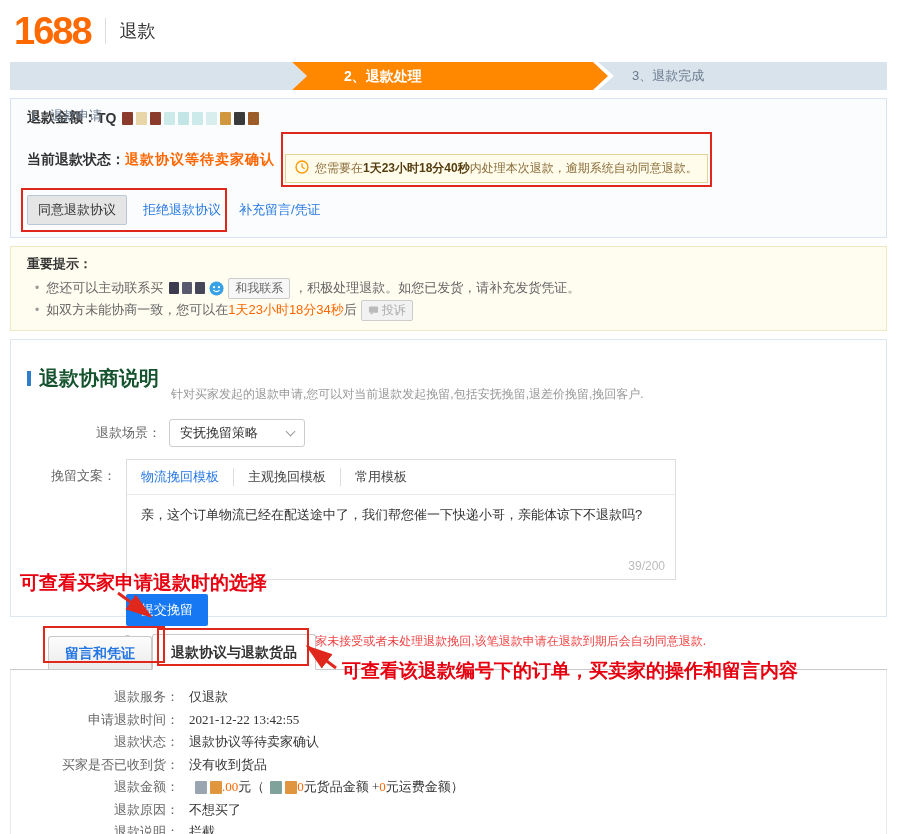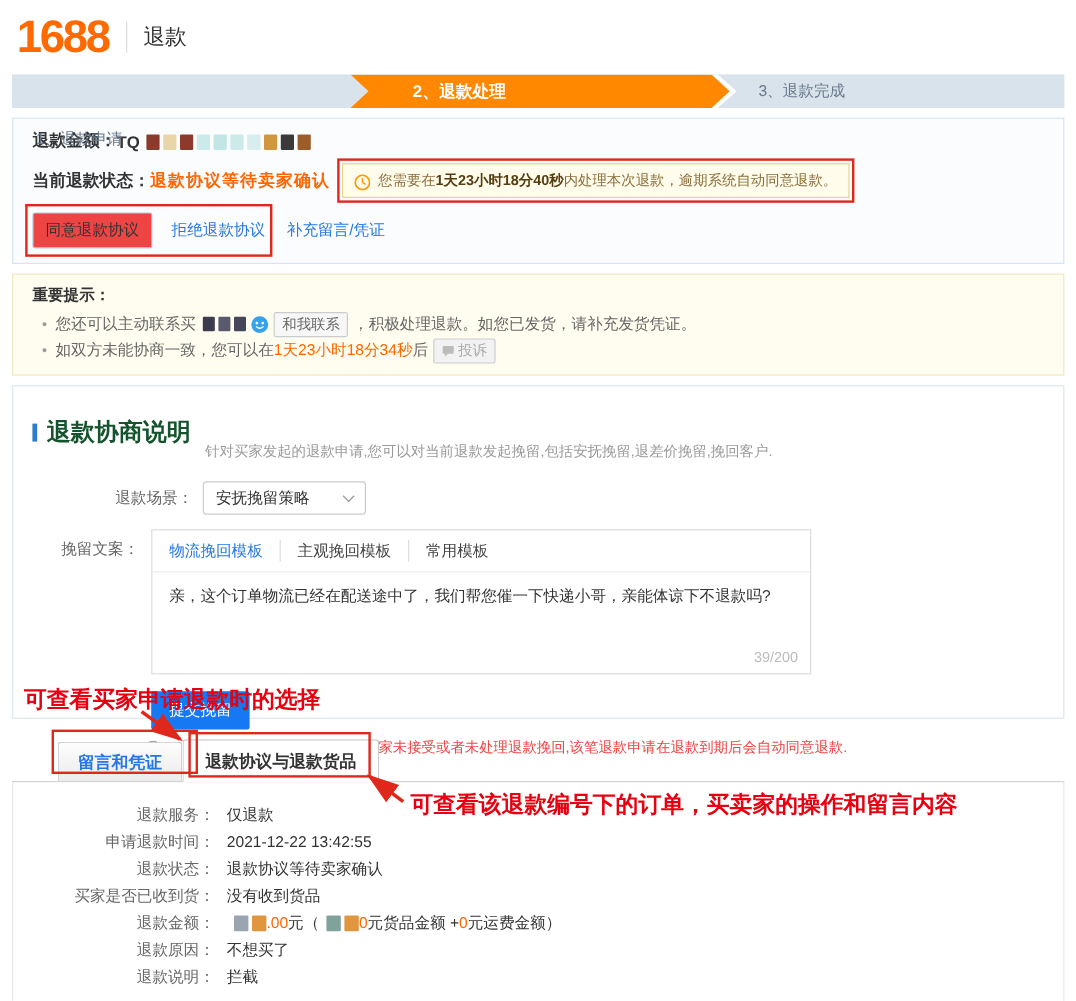--- a/index.html
+++ b/index.html
@@ -32,27 +32,27 @@
   .info-panel { margin-top:8px; border:1px solid #d8e5f0; background:#fafcfe; padding:10px 16px 12px; }
   .info-row1 { display:flex; align-items:center; font-size:14px; font-weight:bold; color:#333; }
   .censor-row { display:inline-flex; gap:3px; margin-left:6px; align-items:center; }
   .censor-row .censor-block { display:inline-block; width:11px; height:13px; border-radius:1px; }
   .info-row2 { margin-top:9px; display:flex; align-items:center; }
   .lbl-bold { font-size:14px; font-weight:bold; color:#333; }
   .status-orange { font-size:14px; font-weight:bold; color:#ff6600; letter-spacing:1px; }
   .notice-wrap { position:relative; margin-left:10px; }
   .red-frame { position:absolute; border:2px solid #e0271b; pointer-events:none; z-index:8; }
   .notice-frame { inset:-4px; }
-  .notice-box { display:flex; align-items:flex-end; gap:6px; background:#fffceb; border:1px solid #e3d493;
-    padding:5px 9px; font-size:12px; color:#8a6d3b; white-space:nowrap; }
+  .notice-box { display:flex; align-items:flex-start; gap:6px; background:#fffceb; border:1px solid #e3d493;
+    padding:5px 9px; font-size:12px; color:#8a6d3b; white-space:nowrap;margin-top:18px; }
   .notice-time { font-weight:bold; color:#553d10; }
   .info-row3 { margin-top:12px; display:flex; align-items:center; }
   .btns-framed { position:relative; display:inline-flex; align-items:center; gap:16px; }
   .btns-frame { top:-7px; left:-6px; right:-6px; bottom:-7px; }
-  .btn-agree { background:#ef4444; border:1px solid #b9c7d6; border-radius:2px; padding:5px 10px;
+  .btn-agree { background:#e5e5e5; border:1px solid #b9c7d6; border-radius:2px; padding:5px 10px;
     font-size:13px; color:#333; cursor:pointer; font-family:inherit; }
   .link-blue { color:#2577e3; font-size:13px; text-decoration:none; cursor:pointer; }
   .sup-link { margin-left:18px; }
 
   
   .tips-panel { margin-top:8px; background:#fffdf0; border:1px solid #f0e8c2; padding:8px 16px 9px; }
   .tips-title { font-size:13px; font-weight:bold; color:#333; }
   .tips-list { margin:4px 0 0; padding:0 0 0 8px; list-style:none; }
   .tips-list li { display:flex; align-items:center; color:#666; font-size:13px; line-height:22px; white-space:nowrap; }
   .tips-list li::before { content:"•"; color:#999; margin-right:7px; font-size:12px; }
@@ -96,21 +96,21 @@
   .big-tab.inactive { height:33px; line-height:32px; padding:0 16px; margin-left:26px;
     border:1px solid #c9c9c9; border-bottom:none; background:linear-gradient(#fdfdfd,#ebebeb); color:#2577e3; }
   .tab1-frame { top:-7px; left:4px; right:6px; height:38px; }
   .tab2-frame { top:-11px; left:-6px; right:-14px; height:37px; }
 
   
   .detail-panel { border-left:1px solid #e8e8e8; border-right:1px solid #e8e8e8; background:#fff;
     padding-top:16px; height:187px; position:relative; }
   .d-row { display:flex; line-height:22.5px; font-size:13px; }
   .d-lbl { width:168px; text-align:right; color:#666; flex:0 0 168px; }
-  .d-val { margin-left:10px; color:#333; display:flex; align-items:center; }
+  .d-val { margin-left:10px; color:#333; display:flex; align-items:center;font-family:Liberation Serif, serif; }
   .amount-censor .censor-block { width:12px; height:13px; }
   .orange-txt { color:#ff6600; }
 
   
   .ann { position:absolute; font-family:"Liberation Serif","DejaVu Serif",serif; font-weight:bold;
     color:#e60010; font-size:19px; white-space:nowrap; z-index:10; }
   .ann-top { left:20px; top:570px; }
   .ann-bottom { left:342px; top:658px; }
   .arrows { position:absolute; left:0; top:0; width:897px; height:834px; pointer-events:none; z-index:9; }
 </style>

